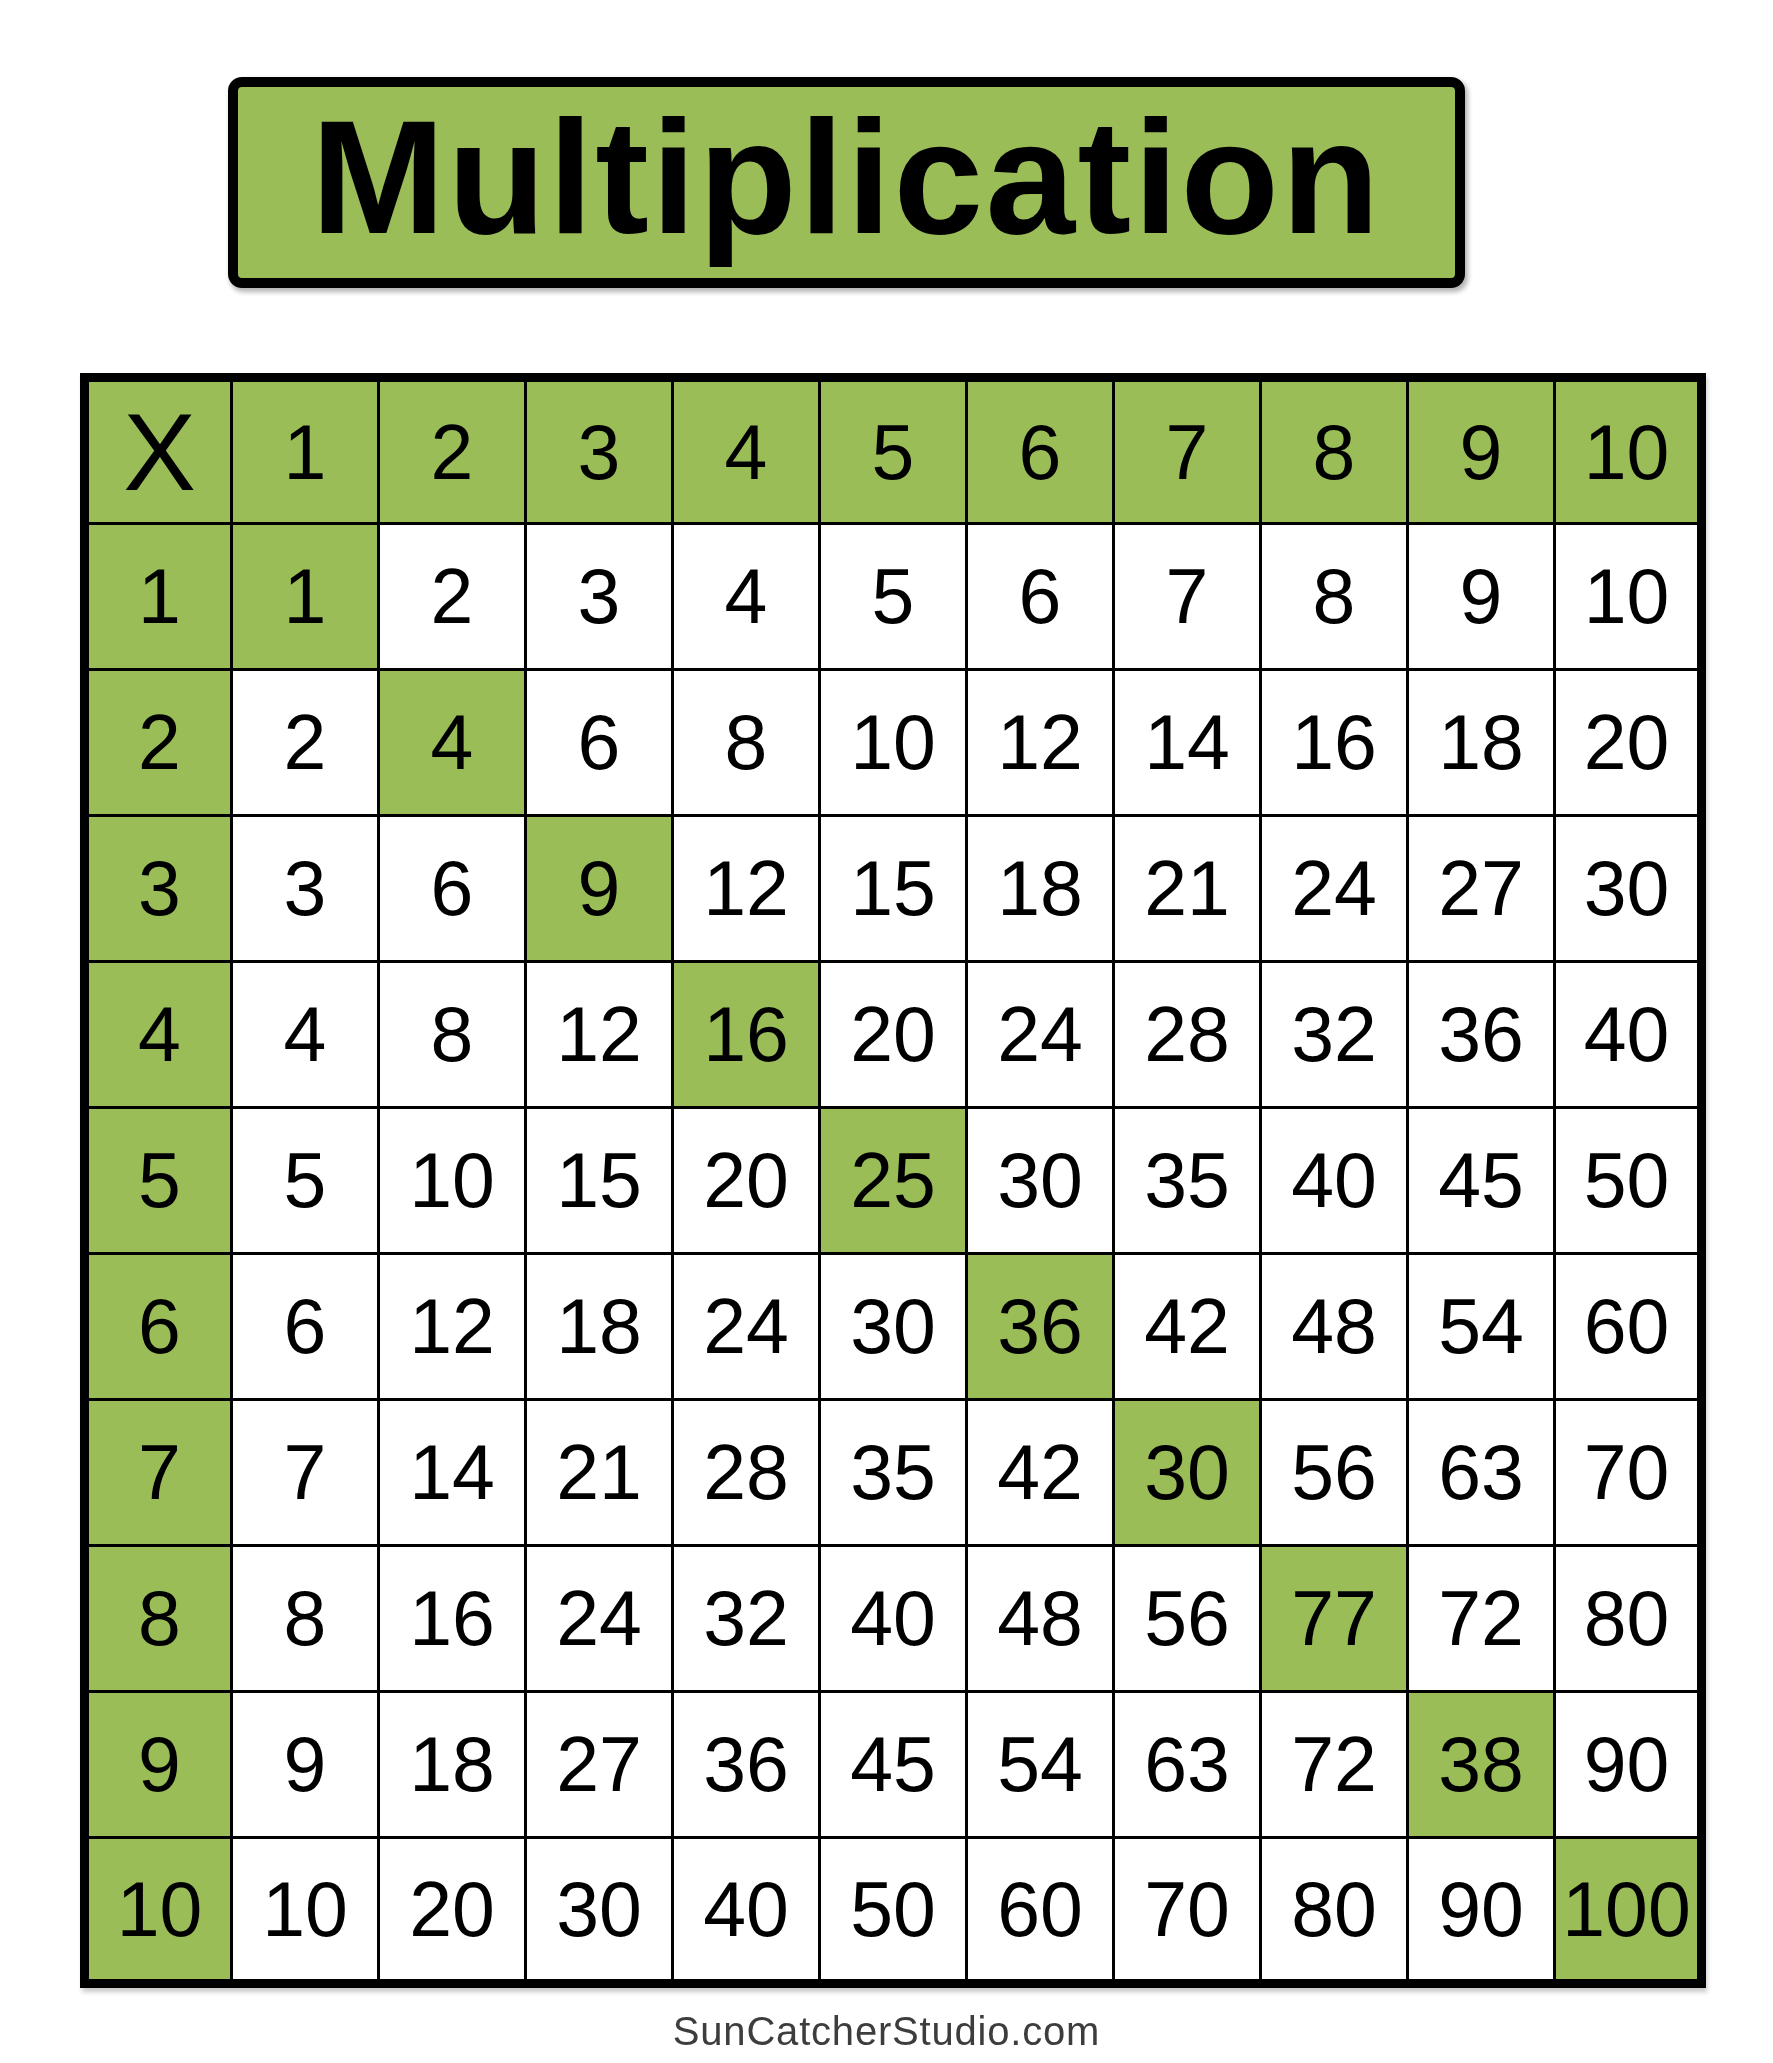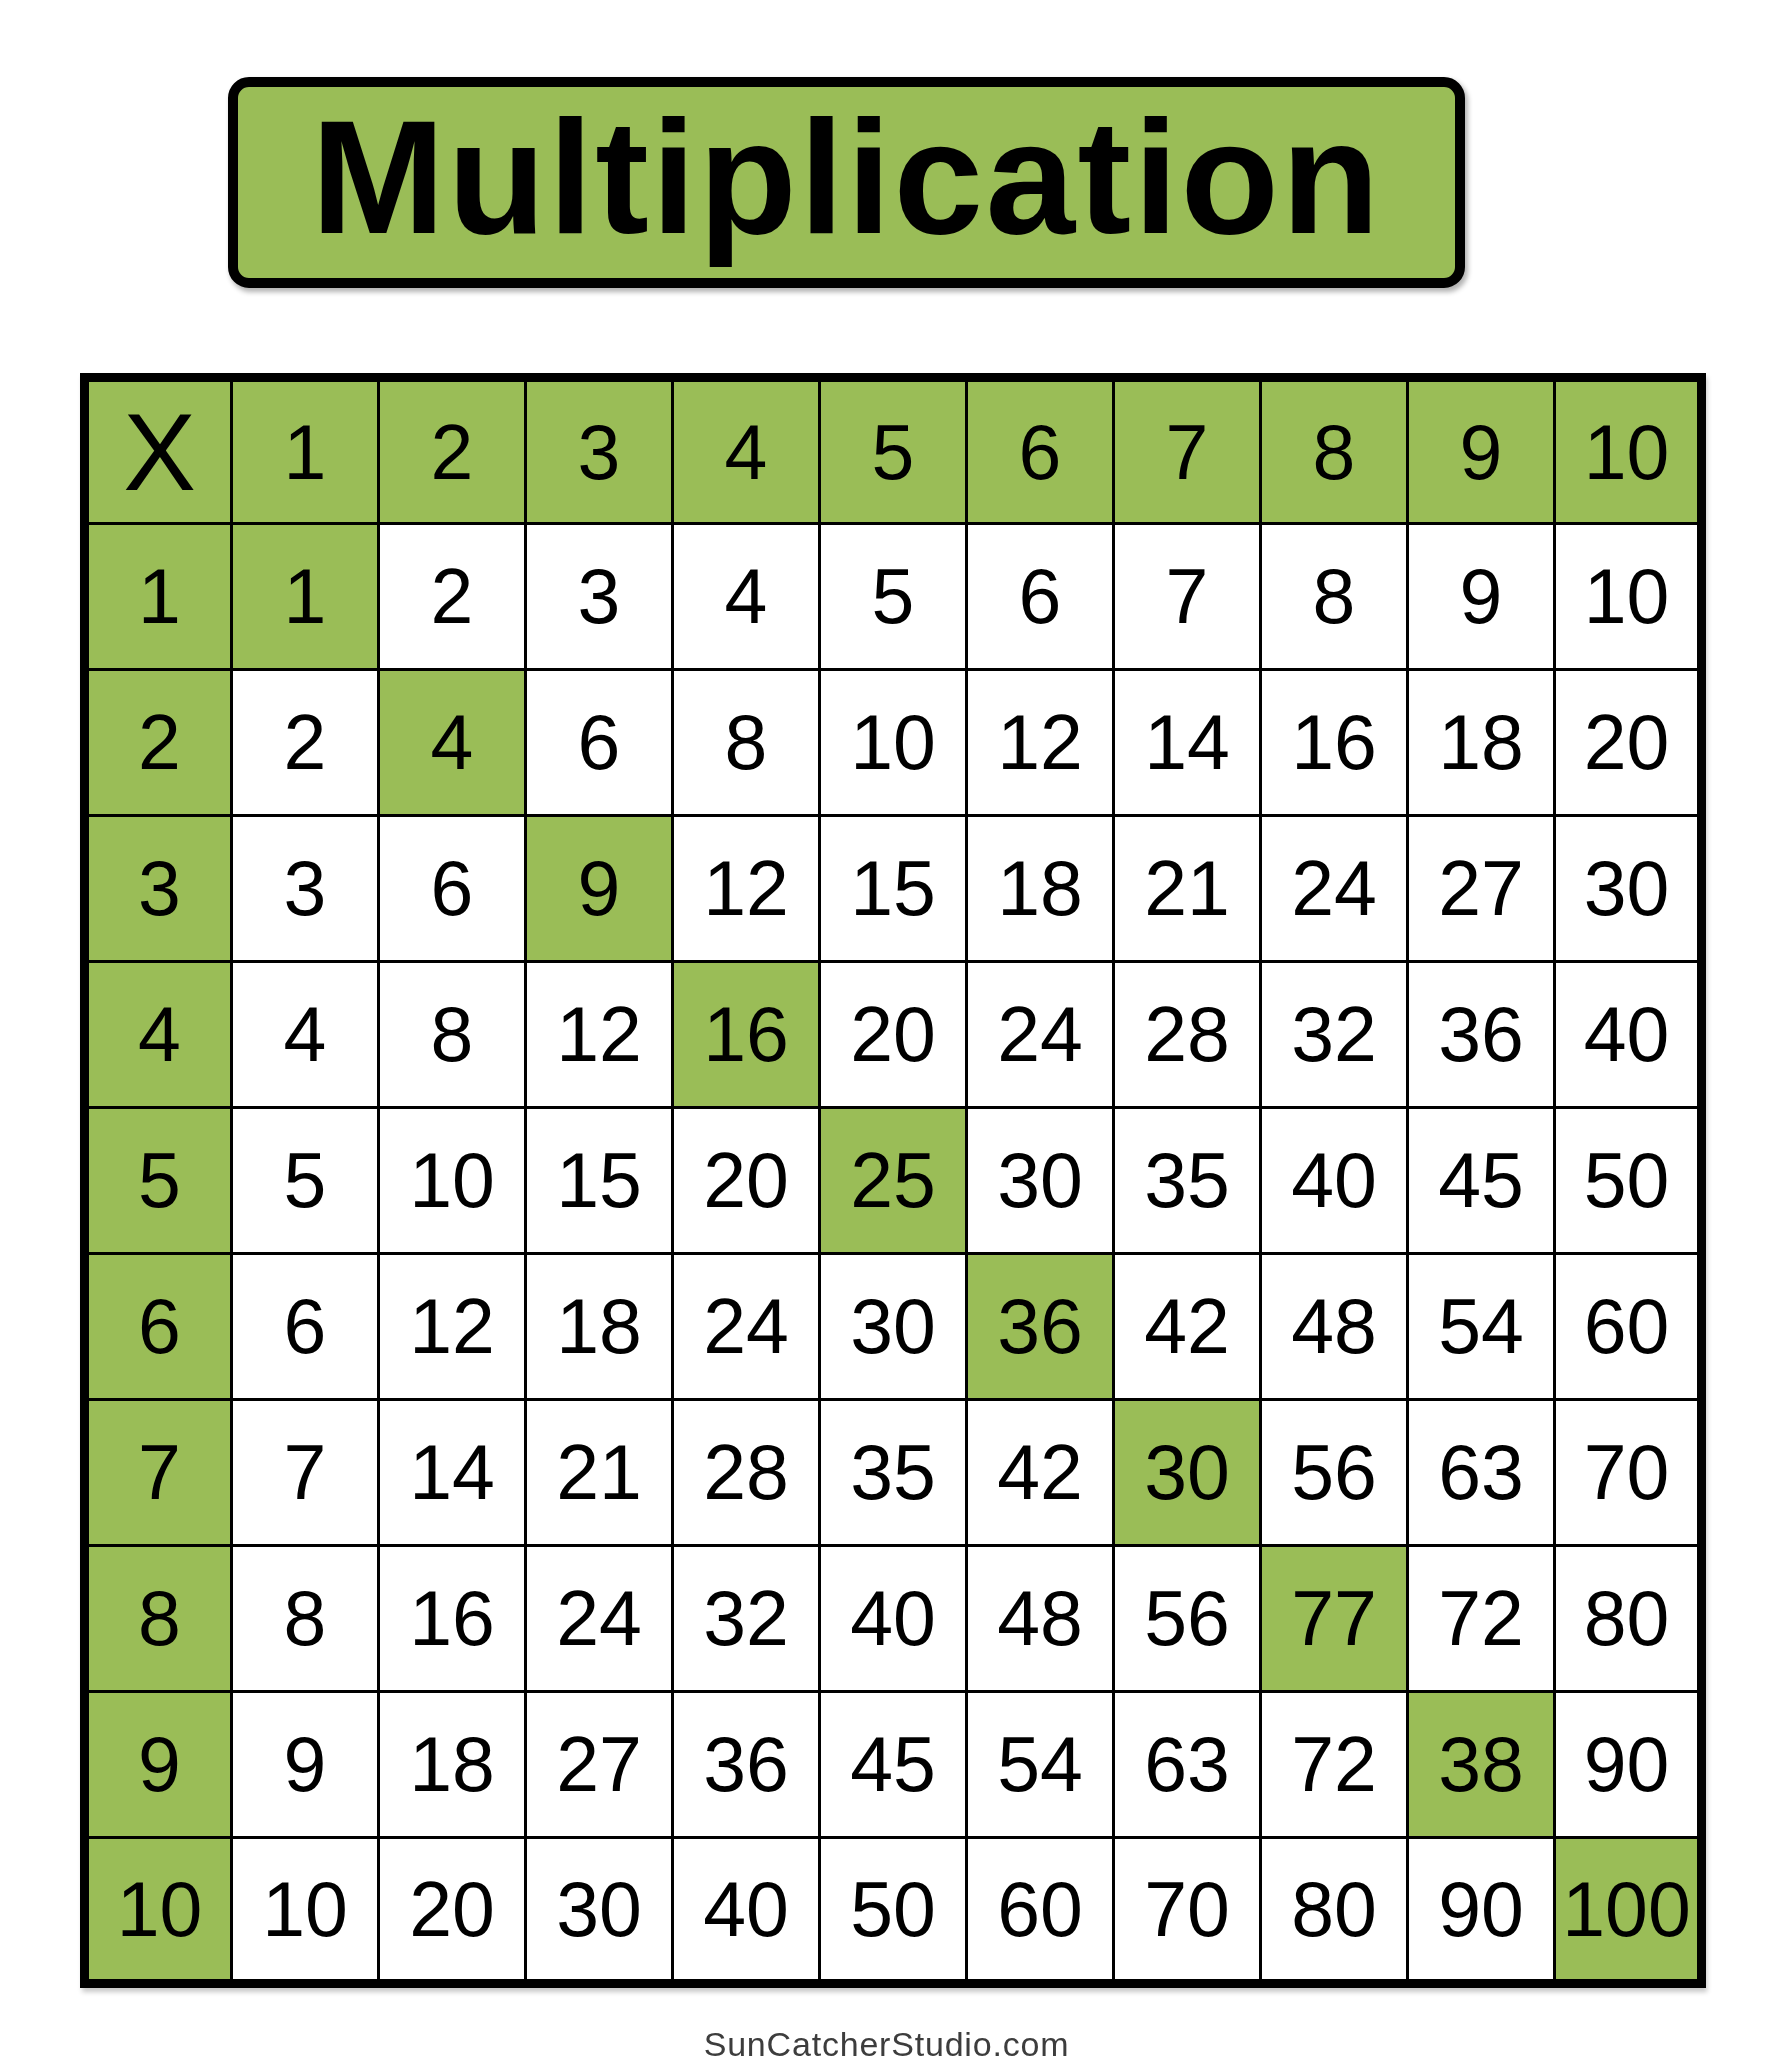--- a/index.html
+++ b/index.html
@@ -15,21 +15,21 @@
     overflow: hidden;
   }
   
   .banner {
     box-sizing: border-box;
     margin: 77px 0 0 228px;
     width: 1237px;
     height: 211px;
     background: var(--green, #9abd57);
     border: 10.5px solid #000000;
-    border-radius: 21px;
+    border-radius: 14px;
     display: flex;
     align-items: center;
     justify-content: center;
     box-shadow: 2.4px 3.2px 5.6px rgba(0,0,0,0.30);
   }
   .banner-title {
     font-size: 161px;
     font-weight: bold;
     letter-spacing: 2.4px;
     color: #000000;
@@ -60,24 +60,24 @@
     line-height: 1;
   }
   table.mult td.green {
     background: var(--green, #9abd57);
   }
   table.mult td.operator {
     font-size: 109px;
   }
   
   .footer {
-    margin-top: 37px;
+    margin-top: 21px;
     width: 1773px;
     text-align: center;
-    font-size: 34px;
+    font-size: 40px;
     color: var(--footer-color, #3d3d3d);
     letter-spacing: 0.8px;
   }
 </style>
 </head>
 <body style="background: rgb(255, 255, 255);">
 
 <div class="banner">
   <div class="banner-title">Multiplication</div>
 </div>

